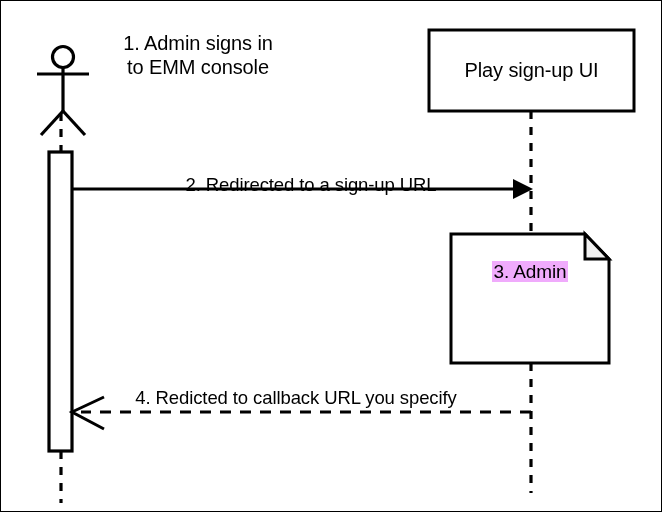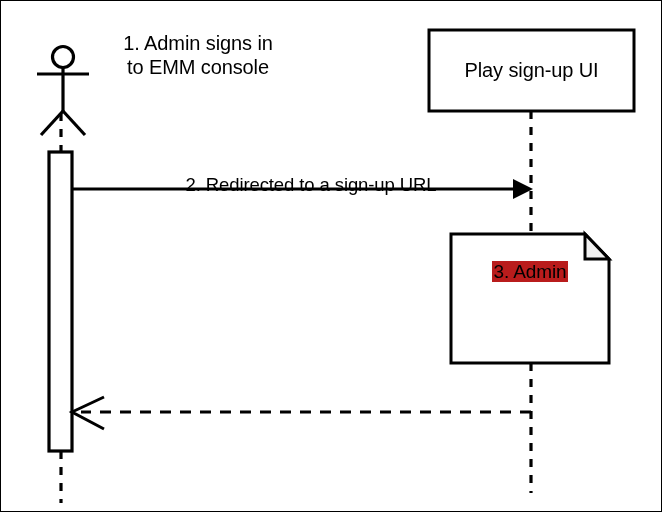--- a/index.html
+++ b/index.html
@@ -59,21 +59,21 @@
     font-size: 18.5px;
   }
   #note-label {
     left: 452px;
     top: 258px;
     width: 154px;
     font-size: 19px;
     line-height: 1.42;
   }
   #note-label span {
-    background: #b91c1c;
+    background: #f0abfc;
     display: inline;
     padding: 0 1px;
     margin-top: 47px;
   }
 </style>
 </head>
 <body>
 
 <div id="canvas">
 
@@ -107,16 +107,17 @@
     <polyline points="103,396 71,411 103,428" fill="none" stroke="#000000" stroke-width="3" stroke-linejoin="miter" stroke-linecap="butt"></polyline>
   </svg>
 
   <div class="lbl" id="actor-label">1. Admin signs in
 to EMM console</div>
 
   <div class="lbl" id="participant-label">Play sign-up UI</div>
 
   <div class="lbl" id="msg2-label">2. Redirected to a sign-up URL</div>
 
+  <div class="lbl" id="msg4-label">4. Redicted to callback URL you specify</div>
 
   <div class="lbl" id="note-label"><span>3. Admin</span><br><br></div>
 
 </div>
 
 </body></html>

